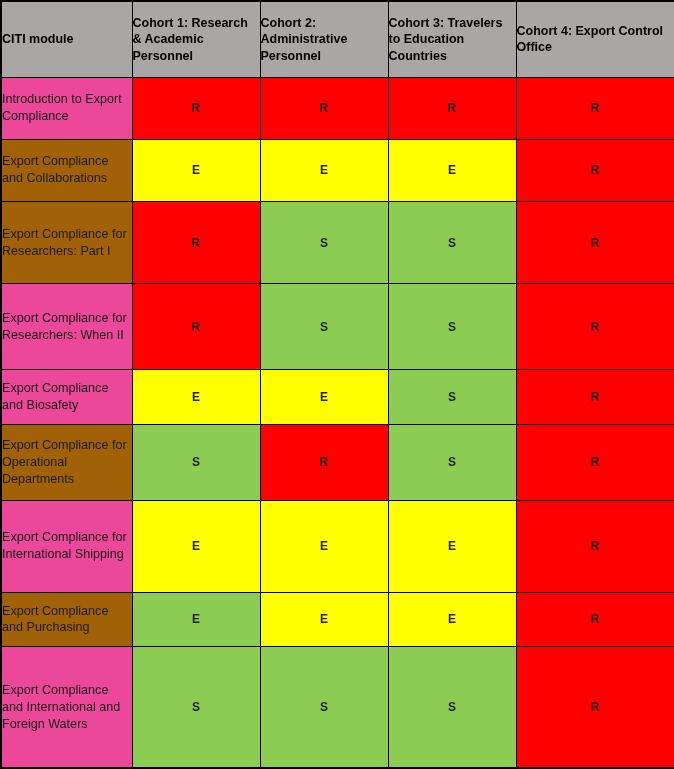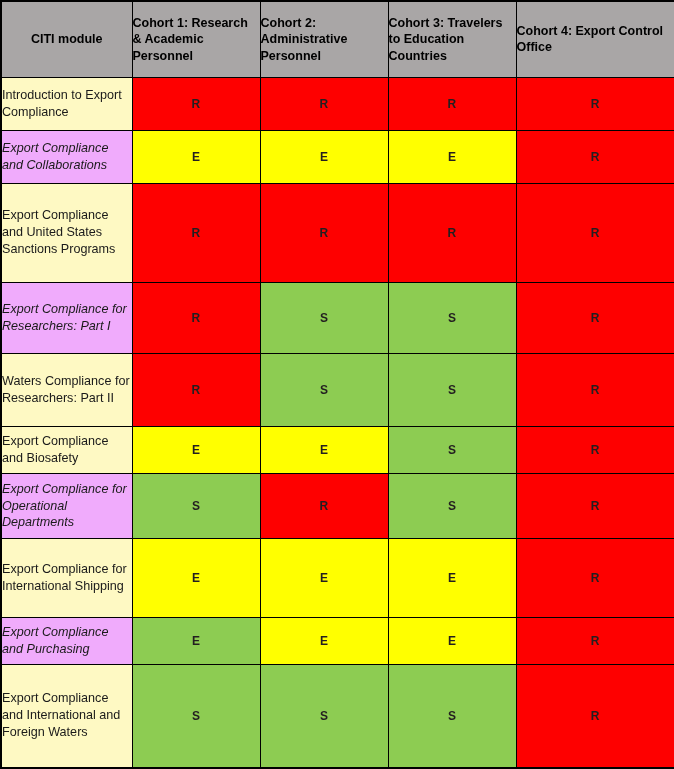--- a/index.html
+++ b/index.html
@@ -44,38 +44,37 @@
     background: #a9a6a6;
     color: #000000;
     font-weight: bold;
     font-size: 12.5px;
     line-height: 1.32;
     text-align: left;
     padding: 4px 6px 4px 8px;
     vertical-align: middle;
   }
   th.head-cell.module-head {
-    text-align: center;
+    text-align: left;
     padding-left: 4px;
     padding-right: 4px;
   }
 
   
   td.module-cell {
     font-size: 12.6px;
     line-height: 1.34;
     color: #1a1a1a;
     text-align: left;
     padding: 3px 4px 3px 5px;
     vertical-align: middle;
-    background: #fef9c3;
+    background: #ec4899;
   }
   tr.shade td.module-cell {
-    background: #f0abfc;
-    font-style: italic;
+    background: #a16207;
   }
 
   
   td.status-cell {
     text-align: center;
     vertical-align: middle;
     font-size: 12px;
     font-weight: bold;
     color: #231f20;
     letter-spacing: .2px;
@@ -127,36 +126,29 @@
         <td class="status-cell r">R</td>
         <td class="status-cell r">R</td>
       </tr>
       <tr class="h2 shade">
         <td class="module-cell">Export Compliance and Collaborations</td>
         <td class="status-cell e">E</td>
         <td class="status-cell e">E</td>
         <td class="status-cell e">E</td>
         <td class="status-cell r">R</td>
       </tr>
-      <tr class="h3">
-        <td class="module-cell">Export Compliance and United States Sanctions Programs</td>
-        <td class="status-cell r">R</td>
-        <td class="status-cell r">R</td>
-        <td class="status-cell r">R</td>
-        <td class="status-cell r">R</td>
-      </tr>
       <tr class="h4 shade">
         <td class="module-cell">Export Compliance for Researchers: Part I</td>
         <td class="status-cell r">R</td>
         <td class="status-cell s">S</td>
         <td class="status-cell s">S</td>
         <td class="status-cell r">R</td>
       </tr>
       <tr class="h5">
-        <td class="module-cell">Waters Compliance for Researchers: Part II</td>
+        <td class="module-cell">Export Compliance for Researchers: When II</td>
         <td class="status-cell r">R</td>
         <td class="status-cell s">S</td>
         <td class="status-cell s">S</td>
         <td class="status-cell r">R</td>
       </tr>
       <tr class="h7">
         <td class="module-cell">Export Compliance and Biosafety</td>
         <td class="status-cell e">E</td>
         <td class="status-cell e">E</td>
         <td class="status-cell s">S</td>

